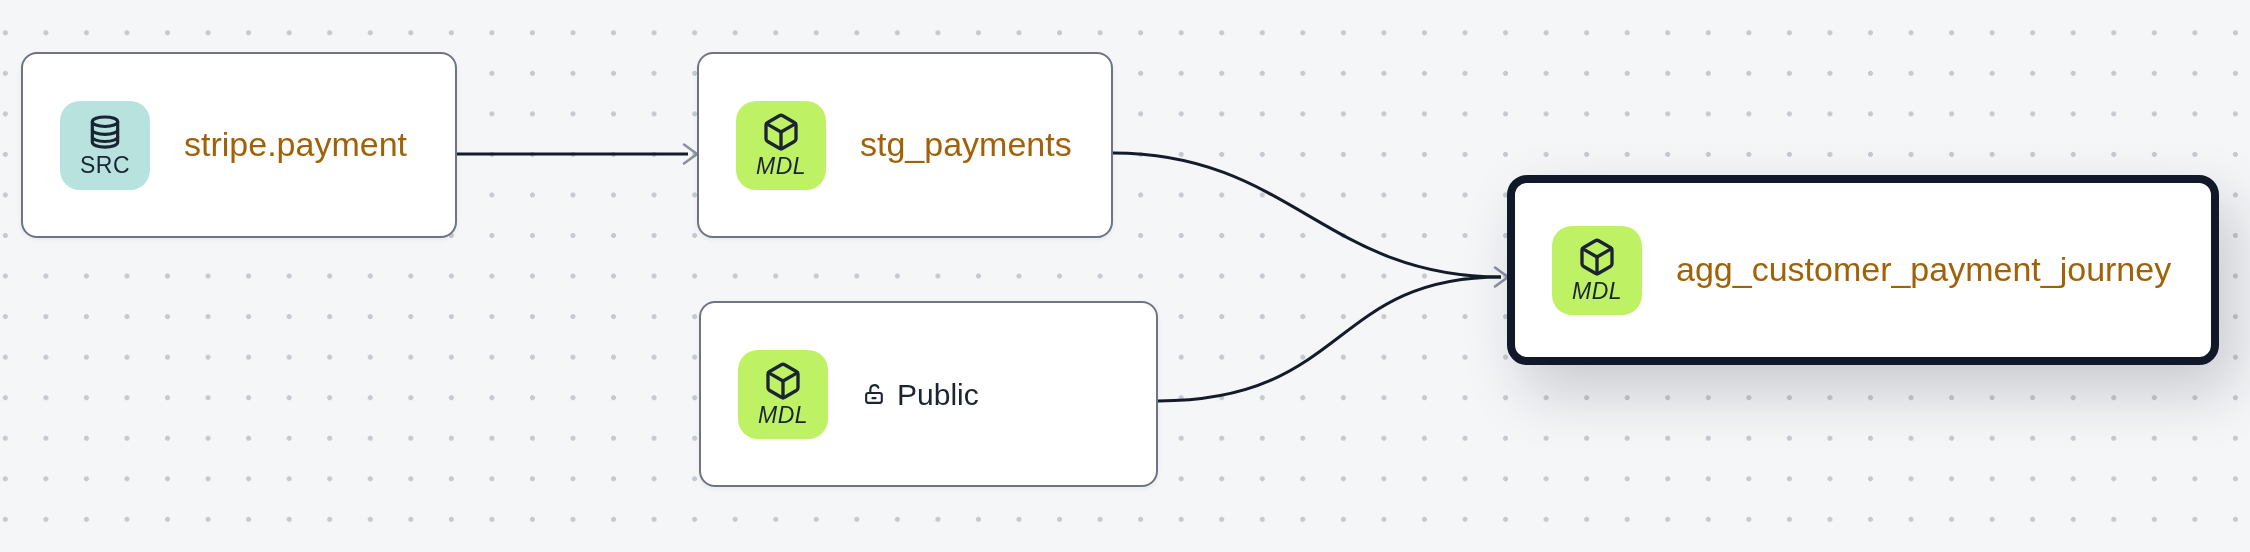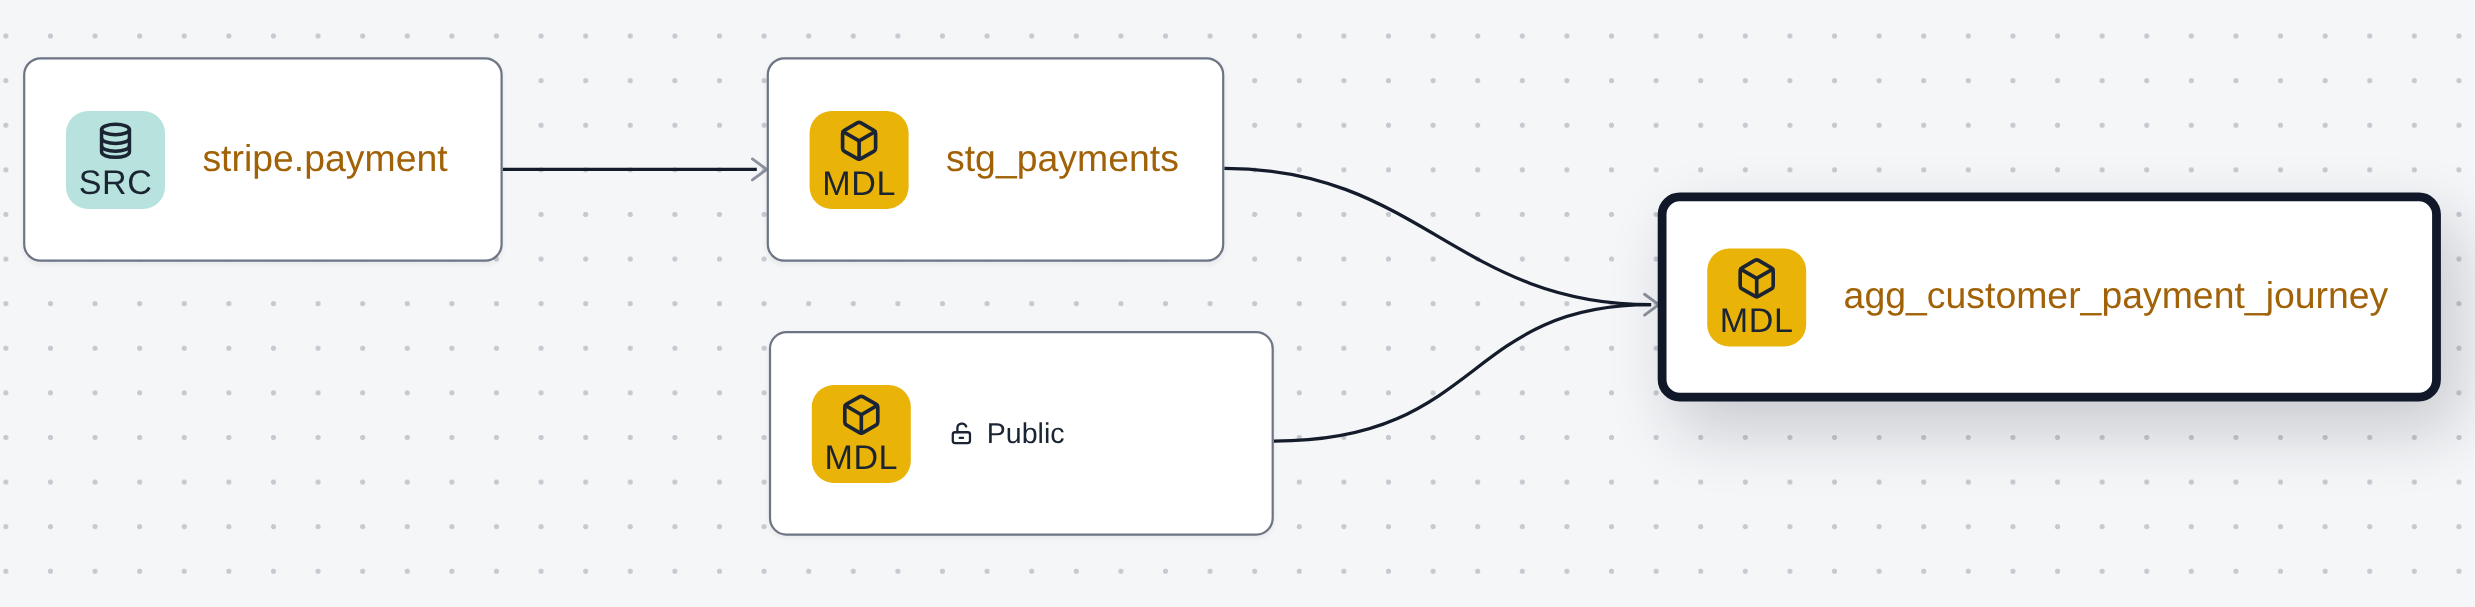--- a/index.html
+++ b/index.html
@@ -70,24 +70,24 @@
     height: 89px;
     border-radius: 20px;
     display: flex;
     flex-direction: column;
     align-items: center;
     justify-content: center;
     gap: 3px;
     color: #1b2433;
   }
   .badge-src { background: #b7e2dd; }
-  .badge-mdl { background: #eab308; }
+  .badge-mdl { background: #bef264; font-style: italic; }
   .badge svg { display: block; }
   .badge-label {
-    font-size: 31px;
+    font-size: 23px;
     font-weight: 500;
     letter-spacing: 0.5px;
     line-height: 1;
   }
 
   .node-body {
     margin-left: 34px;
     display: flex;
     flex-direction: column;
     justify-content: center;
@@ -98,21 +98,21 @@
     font-size: 34px;
     font-weight: 400;
     color: #a16207;
     line-height: 1.1;
     white-space: nowrap;
   }
   .node-sublabel {
     display: flex;
     align-items: center;
     gap: 10px;
-    font-size: 26px;
+    font-size: 30px;
     font-weight: 400;
     color: #1b2433;
     line-height: 1.1;
   }
   .node-sublabel svg { display: block; }
 </style>
 </head>
 <body>
 
 <div class="canvas">

